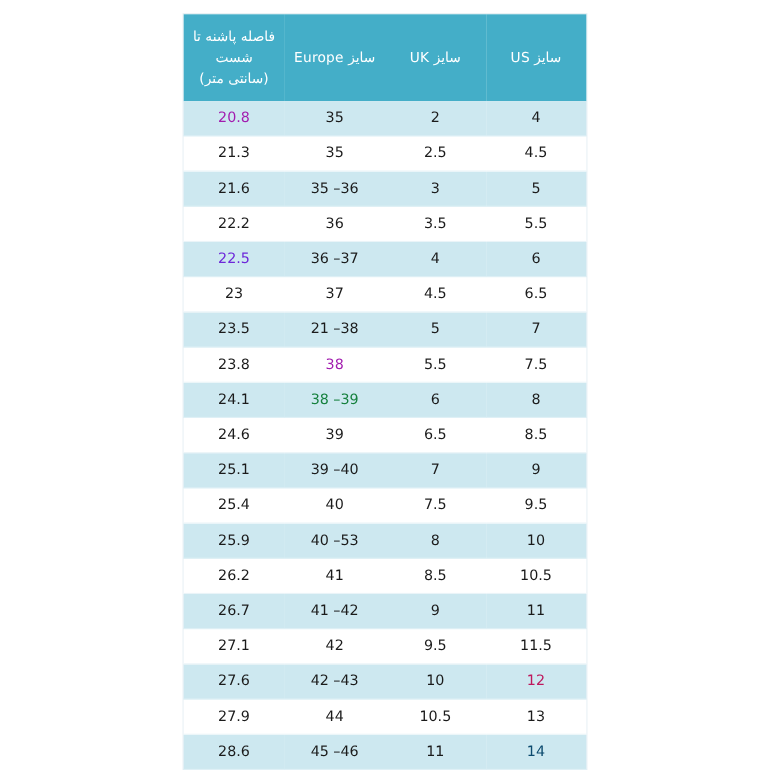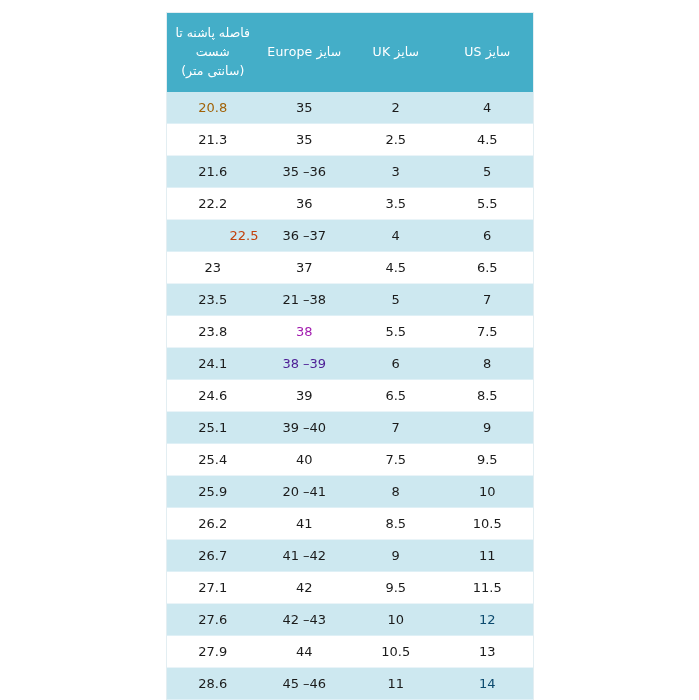--- a/index.html
+++ b/index.html
@@ -110,21 +110,21 @@
             <span class="hdr-line">شست</span>
             <span class="hdr-line">(سانتی متر)</span>
           </th>
       </tr>
     </thead>
     <tbody>
         <tr class="row-tint" style="background: rgb(205, 232, 240);">
           <td style="color: rgb(27, 27, 27);">4</td>
           <td style="color: rgb(27, 27, 27);">2</td>
           <td style="color: rgb(27, 27, 27);">35</td>
-          <td style="color: #a16207;">20.8</td>
+          <td style="color: #a21caf;">20.8</td>
         </tr>
         <tr class="row-plain" style="background: rgb(255, 255, 255);">
           <td style="color: rgb(27, 27, 27);">4.5</td>
           <td style="color: rgb(27, 27, 27);">2.5</td>
           <td style="color: rgb(27, 27, 27);">35</td>
           <td style="color: rgb(27, 27, 27);">21.3</td>
         </tr>
         <tr class="row-tint" style="background: rgb(205, 232, 240);">
           <td style="color: rgb(27, 27, 27);">5</td>
           <td style="color: rgb(27, 27, 27);">3</td>
@@ -134,21 +134,21 @@
         <tr class="row-plain" style="background: rgb(255, 255, 255);">
           <td style="color: rgb(27, 27, 27);">5.5</td>
           <td style="color: rgb(27, 27, 27);">3.5</td>
           <td style="color: rgb(27, 27, 27);">36</td>
           <td style="color: rgb(27, 27, 27);">22.2</td>
         </tr>
         <tr class="row-tint" style="background: rgb(205, 232, 240);">
           <td style="color: rgb(27, 27, 27);">6</td>
           <td style="color: rgb(27, 27, 27);">4</td>
           <td style="color: rgb(27, 27, 27);">36 –37</td>
-          <td style="color: #c2410c; text-align: right;">22.5</td>
+          <td style="color: #6d28d9;">22.5</td>
         </tr>
         <tr class="row-plain" style="background: rgb(255, 255, 255);">
           <td style="color: rgb(27, 27, 27);">6.5</td>
           <td style="color: rgb(27, 27, 27);">4.5</td>
           <td style="color: rgb(27, 27, 27);">37</td>
           <td style="color: rgb(27, 27, 27);">23</td>
         </tr>
         <tr class="row-tint" style="background: rgb(205, 232, 240);">
           <td style="color: rgb(27, 27, 27);">7</td>
           <td style="color: rgb(27, 27, 27);">5</td>
@@ -157,21 +157,21 @@
         </tr>
         <tr class="row-plain" style="background: rgb(255, 255, 255);">
           <td style="color: rgb(27, 27, 27);">7.5</td>
           <td style="color: rgb(27, 27, 27);">5.5</td>
           <td style="color: #a21caf;">38</td>
           <td style="color: rgb(27, 27, 27);">23.8</td>
         </tr>
         <tr class="row-tint" style="background: rgb(205, 232, 240);">
           <td style="color: rgb(27, 27, 27);">8</td>
           <td style="color: rgb(27, 27, 27);">6</td>
-          <td style="color: #4c1d95;">38 –39</td>
+          <td style="color: #15803d;">38 –39</td>
           <td style="color: rgb(27, 27, 27);">24.1</td>
         </tr>
         <tr class="row-plain" style="background: rgb(255, 255, 255);">
           <td style="color: rgb(27, 27, 27);">8.5</td>
           <td style="color: rgb(27, 27, 27);">6.5</td>
           <td style="color: rgb(27, 27, 27);">39</td>
           <td style="color: rgb(27, 27, 27);">24.6</td>
         </tr>
         <tr class="row-tint" style="background: rgb(205, 232, 240);">
           <td style="color: rgb(27, 27, 27);">9</td>
@@ -181,21 +181,21 @@
         </tr>
         <tr class="row-plain" style="background: rgb(255, 255, 255);">
           <td style="color: rgb(27, 27, 27);">9.5</td>
           <td style="color: rgb(27, 27, 27);">7.5</td>
           <td style="color: rgb(27, 27, 27);">40</td>
           <td style="color: rgb(27, 27, 27);">25.4</td>
         </tr>
         <tr class="row-tint" style="background: rgb(205, 232, 240);">
           <td style="color: rgb(27, 27, 27);">10</td>
           <td style="color: rgb(27, 27, 27);">8</td>
-          <td style="color: rgb(27, 27, 27);">20 –41</td>
+          <td style="color: rgb(27, 27, 27);">40 –53</td>
           <td style="color: rgb(27, 27, 27);">25.9</td>
         </tr>
         <tr class="row-plain" style="background: rgb(255, 255, 255);">
           <td style="color: rgb(27, 27, 27);">10.5</td>
           <td style="color: rgb(27, 27, 27);">8.5</td>
           <td style="color: rgb(27, 27, 27);">41</td>
           <td style="color: rgb(27, 27, 27);">26.2</td>
         </tr>
         <tr class="row-tint" style="background: rgb(205, 232, 240);">
           <td style="color: rgb(27, 27, 27);">11</td>
@@ -203,21 +203,21 @@
           <td style="color: rgb(27, 27, 27);">41 –42</td>
           <td style="color: rgb(27, 27, 27);">26.7</td>
         </tr>
         <tr class="row-plain" style="background: rgb(255, 255, 255);">
           <td style="color: rgb(27, 27, 27);">11.5</td>
           <td style="color: rgb(27, 27, 27);">9.5</td>
           <td style="color: rgb(27, 27, 27);">42</td>
           <td style="color: rgb(27, 27, 27); text-align: center;">27.1</td>
         </tr>
         <tr class="row-tint" style="background: rgb(205, 232, 240);">
-          <td style="color: #0c4a6e;">12</td>
+          <td style="color: #be185d;">12</td>
           <td style="color: rgb(27, 27, 27);">10</td>
           <td style="color: rgb(27, 27, 27);">42 –43</td>
           <td style="color: rgb(27, 27, 27);">27.6</td>
         </tr>
         <tr class="row-plain" style="background: rgb(255, 255, 255);">
           <td style="color: rgb(27, 27, 27);">13</td>
           <td style="color: rgb(27, 27, 27);">10.5</td>
           <td style="color: rgb(27, 27, 27);">44</td>
           <td style="color: rgb(27, 27, 27);">27.9</td>
         </tr>

